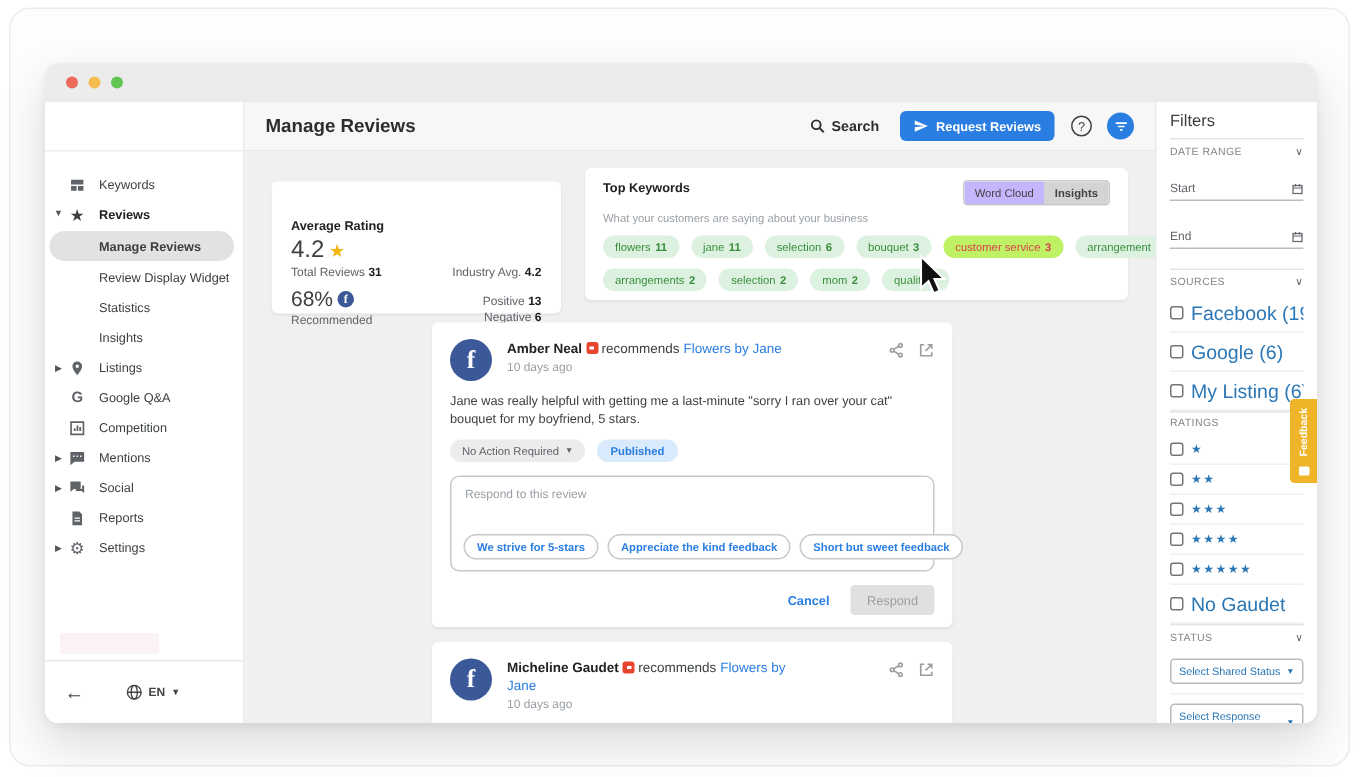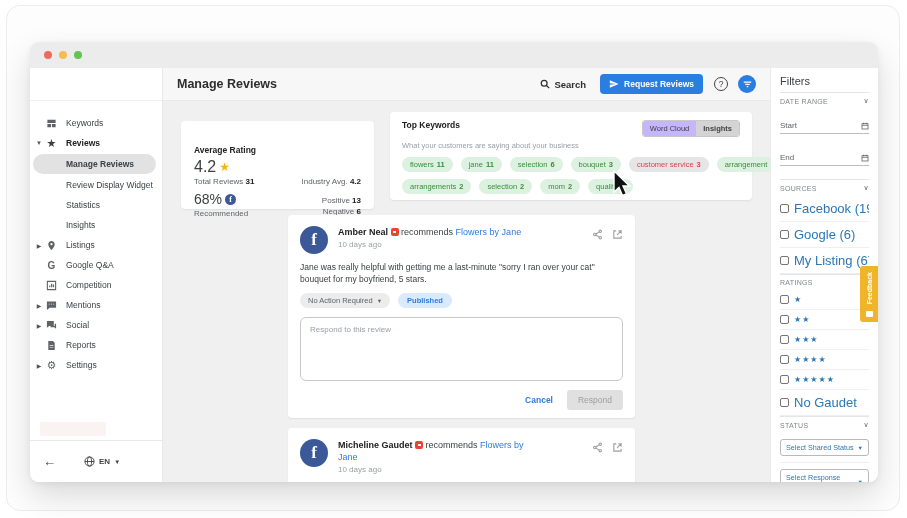--- a/index.html
+++ b/index.html
@@ -76,21 +76,21 @@
   .kw-head { display:flex; align-items:flex-start; }
   .kw-title { flex:1; font-size:8.5px; font-weight:bold; color:#212121; }
   .seg { display:flex; border:1px solid #c9c9c9; border-radius:3px; overflow:hidden; }
   .seg-btn { font-size:7.5px; color:#424242; padding:3px 7px; background:#c4b5fd; cursor:pointer; }
   .seg-btn.active { background:#d4d4d4; font-weight:bold; }
   .kw-sub { font-size:7.5px; color:#9aa0a6; margin-top:4px; }
   .chip-row { display:flex; gap:8px; margin-top:7px; }
   .chip { display:flex; gap:3px; align-items:center; border-radius:9px; padding:3px 8px;
     font-size:7.5px; background:#ddf1e0; color:#388e3c; cursor:pointer; white-space:nowrap; }
   .chip b { font-weight:bold; }
-  .chip.red { background:#e5e5e5; color:#d8434e; }
+  .chip.red { background:#bef264; color:#d8434e; }
 
   
   .review-card { left:125px; width:347px; padding:11px 12px; }
   .rc1 { top:114px; height:203px; }
   .rc2 { top:327px; height:180px; }
   .rv-head { display:flex; }
   .avatar { width:28px; height:28px; border-radius:50%; background:#3b5998; color:#fff; flex:none;
     display:flex; align-items:center; justify-content:center; font-size:17px; font-weight:bold; font-family:"Liberation Serif",serif; }
   .rv-meta { margin-left:10px; width:205px; }
   .rv-line { font-size:9px; line-height:12px; color:#3c4043; }
@@ -401,20 +401,25 @@
             <div class="rv-body">Jane was really helpful with getting me a last-minute "sorry I ran over your cat" bouquet for my boyfriend, 5 stars.</div>
             <div class="pill-row">
               <span class="pill-gray">
                 <span>No Action Required</span>
                 <span class="dd">▼</span>
               </span>
               <span class="pill-blue">Published</span>
             </div>
             <div class="respond-box">
               <textarea placeholder="Respond to this review" style=""></textarea>
+              <div class="qr-row">
+                <button class="qr">We strive for 5-stars</button>
+                <button class="qr">Appreciate the kind feedback</button>
+                <button class="qr">Short but sweet feedback</button>
+              </div>
             </div>
             <div class="rv-actions">
               <span class="cancel-link">Cancel</span>
               <button class="respond-btn">Respond</button>
             </div>
           </div>
 
           <div class="card review-card rc2">
             <div class="rv-head">
               <span class="avatar">f</span>

